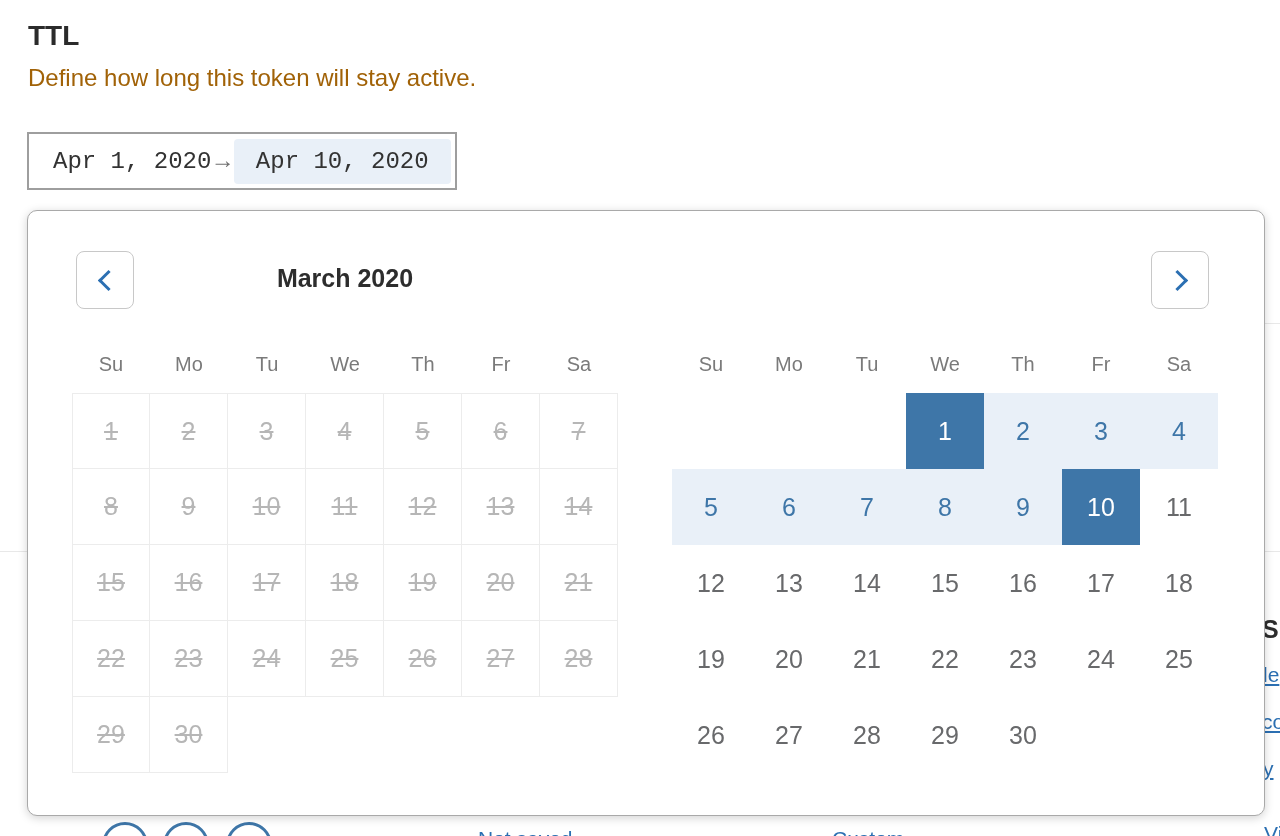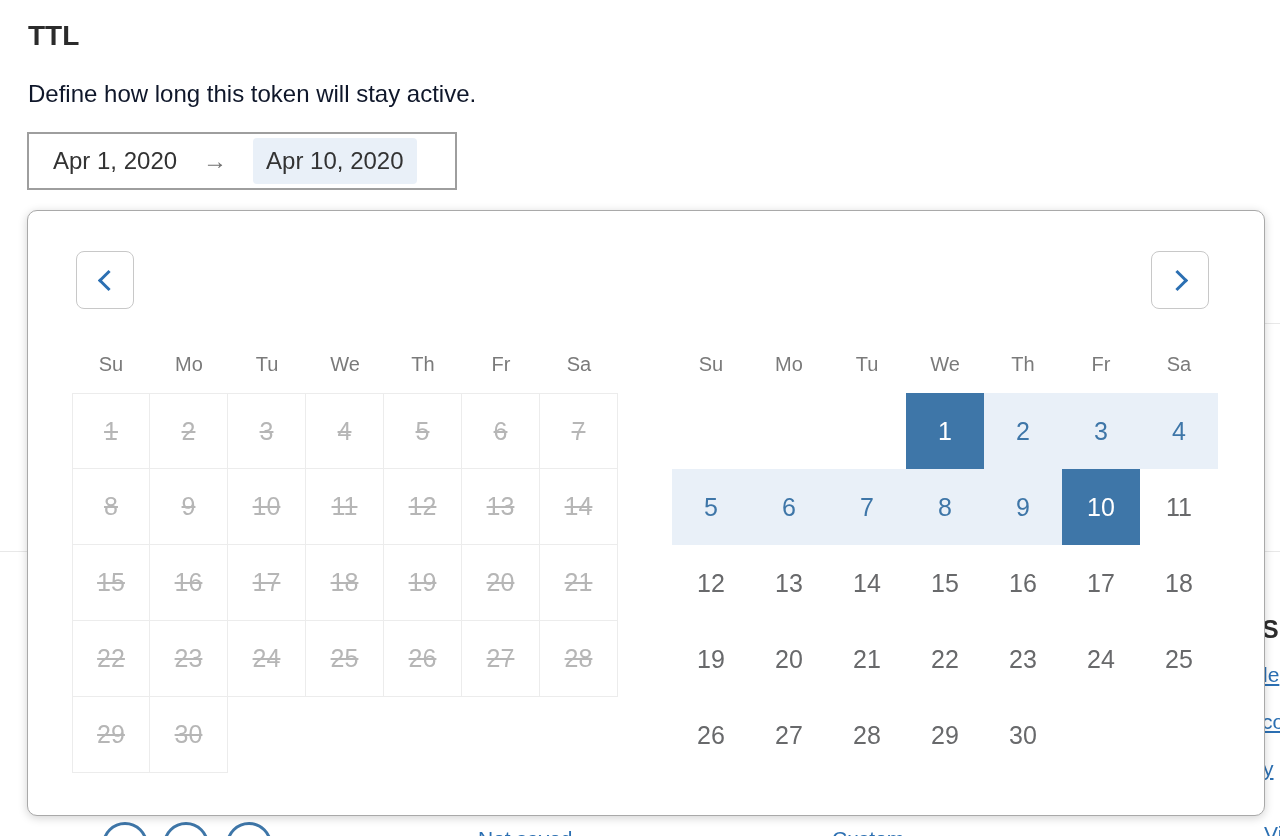--- a/index.html
+++ b/index.html
@@ -8,33 +8,33 @@
     position:relative; width:1280px; height:836px; overflow:hidden;
     background:#ffffff; font-family:"Liberation Sans", sans-serif;
   }
 
   
   .page-title {
     position:absolute; left:28px; top:20px;
     font-size:28px; font-weight:700; color:#2b2b2b;
   }
   .page-desc {
-    position:absolute; left:28px; top:80px;
-    font-size:24px; color:#0f172a;
+    position:absolute; left:28px; top:64px;
+    font-size:24px; color:#a16207;
   }
   .date-input {
     position:absolute; left:27px; top:132px; width:430px; height:58px;
     border:2px solid #9e9e9e; background:#fff;
-    display:flex; align-items:center; padding-left:24px; gap:26px;
+    display:flex; align-items:center; padding-left:24px; gap:4px;font-family:Liberation Mono, monospace;
   }
   .date-start { font-size:24px; color:#333; }
   .date-arrow { font-size:24px; color:#707070; }
   .date-end {
     font-size:24px; color:#333; background:var(--range-bg);
-    padding:9px 13px; border-radius:4px;
+    padding:9px 22px; border-radius:4px;
   }
 
   
   .divider { position:absolute; height:1px; background:#e8e8e8; z-index:1; }
   .divider-right { left:1200px; width:80px; top:323px; }
   .divider-mid { left:0; width:1280px; top:551px; }
   .frag { position:absolute; z-index:1; white-space:nowrap; }
   .frag-heading { font-size:25px; font-weight:700; color:#2d2d2d; }
   .frag-link { font-size:21px; color:var(--link-blue);text-decoration:underline; }
   .circle-btn {
@@ -121,20 +121,21 @@
 
   <div class="popup">
 
     <div class="nav-btn nav-prev">
       <span class="chev chev-left"></span>
     </div>
     <div class="nav-btn nav-next">
       <span class="chev chev-right"></span>
     </div>
 
+    <div class="month-title" style="left:44px;">March 2020</div>
 
     <div class="dow-row" style="left:44px;" id="dow-0">
         <span class="dow">Su</span>
         <span class="dow">Mo</span>
         <span class="dow">Tu</span>
         <span class="dow">We</span>
         <span class="dow">Th</span>
         <span class="dow">Fr</span>
         <span class="dow">Sa</span>
       </div>

